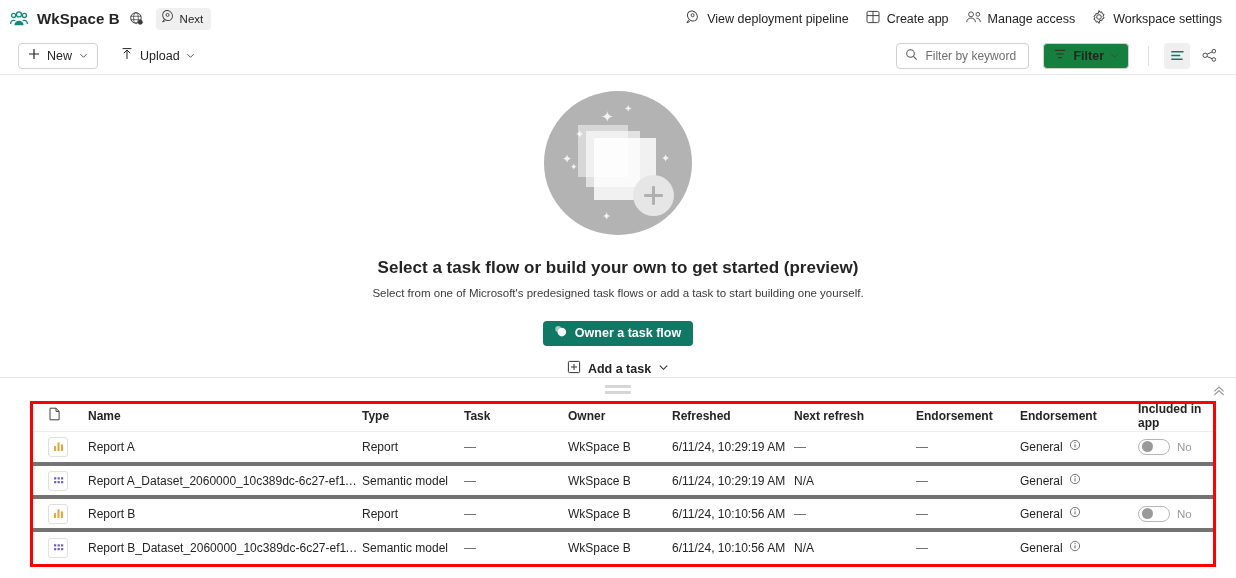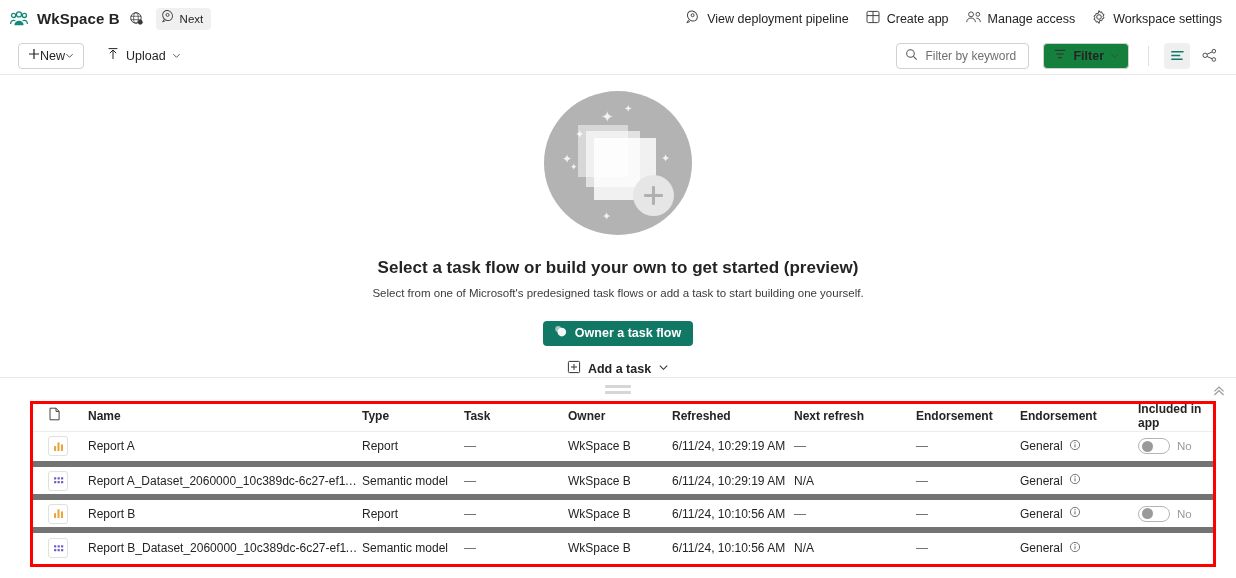--- a/index.html
+++ b/index.html
@@ -31,21 +31,21 @@
   .header-actions { display: flex; align-items: center; gap: 16px; padding-right: 4px;}
   .hact { display: flex; align-items: center; gap: 6px; cursor: pointer; }
   .hact .lbl { font-size: 12.5px; color: #242424; white-space: nowrap; }
 
   
   .cmdbar {
     height: 38px; display: flex; align-items: center; gap: 6px;
     padding: 0 14px 0 18px; border-bottom: 1px solid #e8e8e8;
   }
   .btn-new {
-    display: flex; align-items: center; gap: 0;
+    display: flex; align-items: center; gap: 7px;
     height: 26px; padding: 0 9px; border: 1px solid #d1d1d1;
     border-radius: 4px; background: #fff; cursor: pointer;
     font-size: 12.5px; color: #242424;
   }
   .btn-plain {
     display: flex; align-items: center; gap: 6px;
     height: 26px; padding: 0 8px; border: none; background: transparent;
     cursor: pointer; font-size: 12.5px; color: #242424; margin-left: 8px;
   }
   .cmd-spacer { flex: 1; }
@@ -120,21 +120,21 @@
     border: 3px solid #ff0000; pointer-events:none; z-index: 5;
   }
   table { width: 1186px; margin-left: 30px; border-collapse: collapse; table-layout: fixed; }
   thead th {
     font-size: 12px; font-weight: 600; color: #242424; text-align:left;
     height: 30px; padding: 0; border-bottom: 1px solid #ededed; background:#fff;
     vertical-align: middle;
   }
   tbody td {
     font-size: 12px; color: #242424; height: 33px; padding: 0;
-    border-bottom: 6px solid #737373; vertical-align: middle; white-space: nowrap;
+    border-bottom: 4px solid #737373; vertical-align: middle; white-space: nowrap;
     overflow: hidden; text-overflow: ellipsis;
   }
   tbody tr:last-child td { border-bottom: none; }
   .col-icon   { width: 40px; }
   .col-name   { width: 292px; }
   .col-type   { width: 102px; }
   .col-task   { width: 104px; }
   .col-owner  { width: 104px; }
   .col-refr   { width: 122px; }
   .col-next   { width: 122px; }

